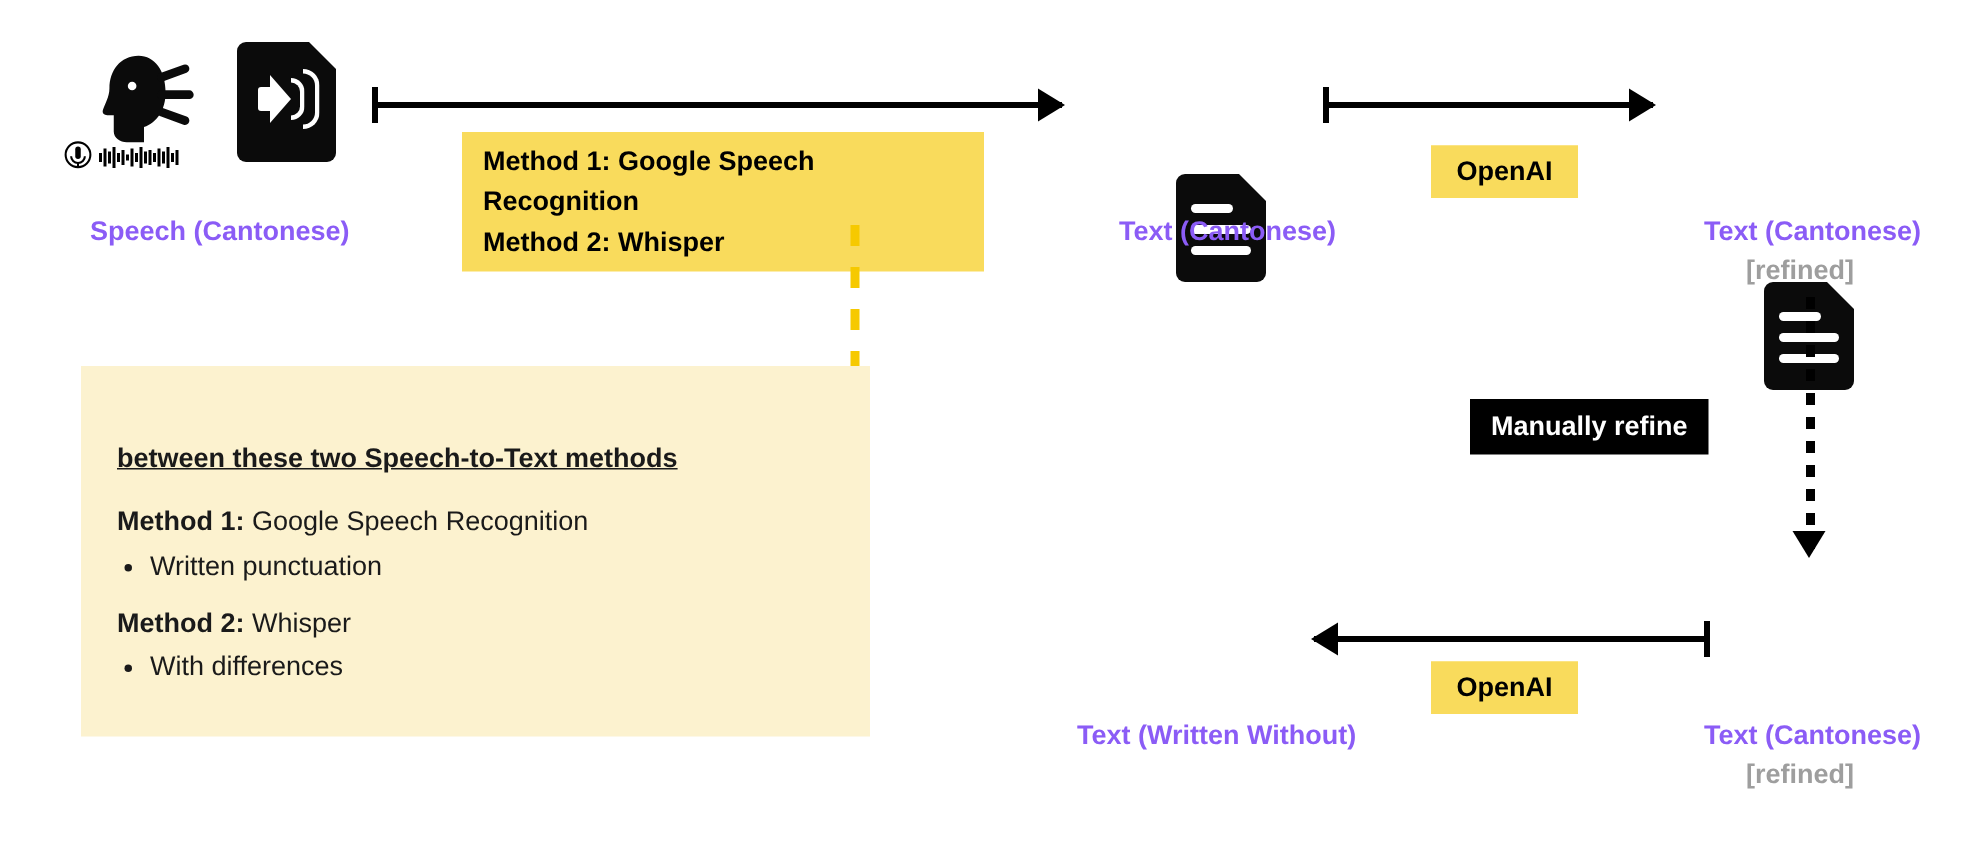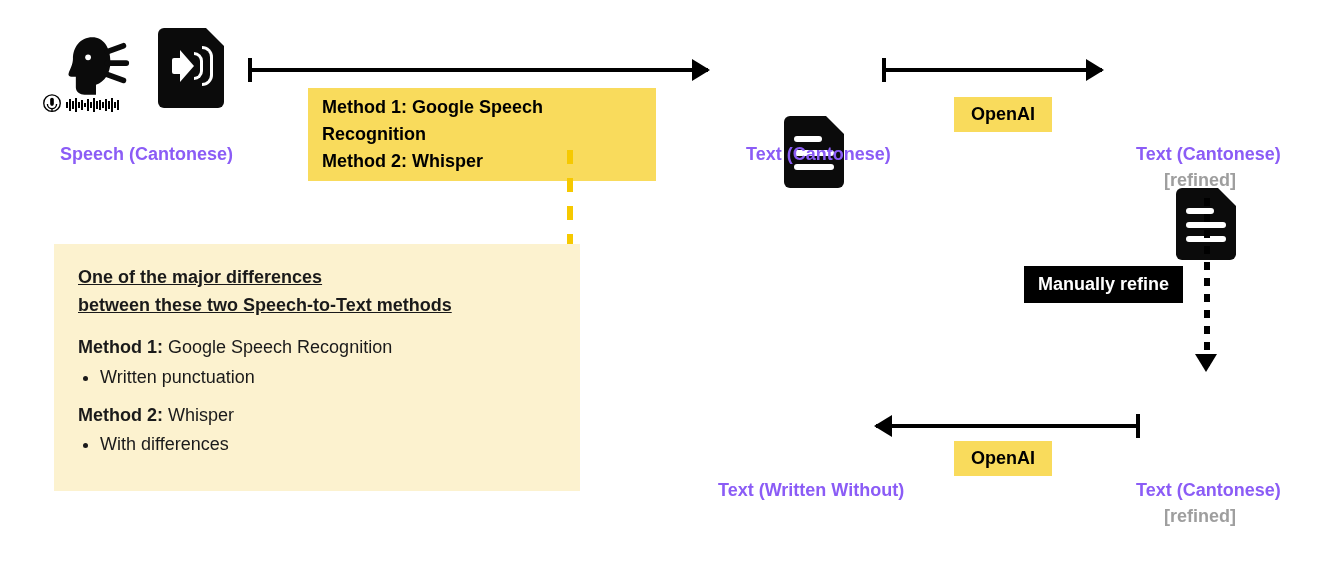--- a/index.html
+++ b/index.html
@@ -273,34 +273,34 @@
   <div class="pos doc doc-text" style="left:1176px; top:36px;">
     <div class="fold"></div>
     <div class="line l1"></div>
       <div class="line l2"></div>
       <div class="line l3"></div>
   </div>
   <div class="pos red-label" style="left:1136px; top:144px;">Text (Cantonese)</div>
   <div class="pos grey-sub" style="left:1164px; top:170px;">[refined]</div>
 
   <div class="pos arrow-v dotted down" style="left:1204px; top:198px; height:172px; width:6px;"></div>
-  <div class="pos black-chip" style="left:1024px; top:266px;">Manually refine</div>
+  <div class="pos black-chip" style="left:980px; top:266px;">Manually refine</div>
 
   <div class="pos red-label" style="left:1136px; top:480px;">Text (Cantonese)</div>
   <div class="pos grey-sub" style="left:1164px; top:506px;">[refined]</div>
 
   <div class="pos arrow lt" style="left:876px; top:424px; width:262px;"></div>
   <div class="pos" style="left:1136px; top:414px; width:4px; height:24px; background:#000;"></div>
   <div class="pos chip-tight" style="left:954px; top:441px;">OpenAI</div>
 
   <div class="pos red-label" style="left:718px; top:480px;">Text (Written Without)</div>
 
   <div class="pos info-box" style="left:54px; top:244px; width:478px;">
     <div class="title">
-      <span>One of the major differences</span><br>
+      <br>
       <span>between these two Speech-to-Text methods</span>
     </div>
     <div>
       <span class="method">Method 1:</span><span> Google Speech Recognition</span>
       <ul>
           <li>Written punctuation</li>
         </ul>
     </div>
     <div>
       <span class="method">Method 2:</span><span> Whisper</span>

